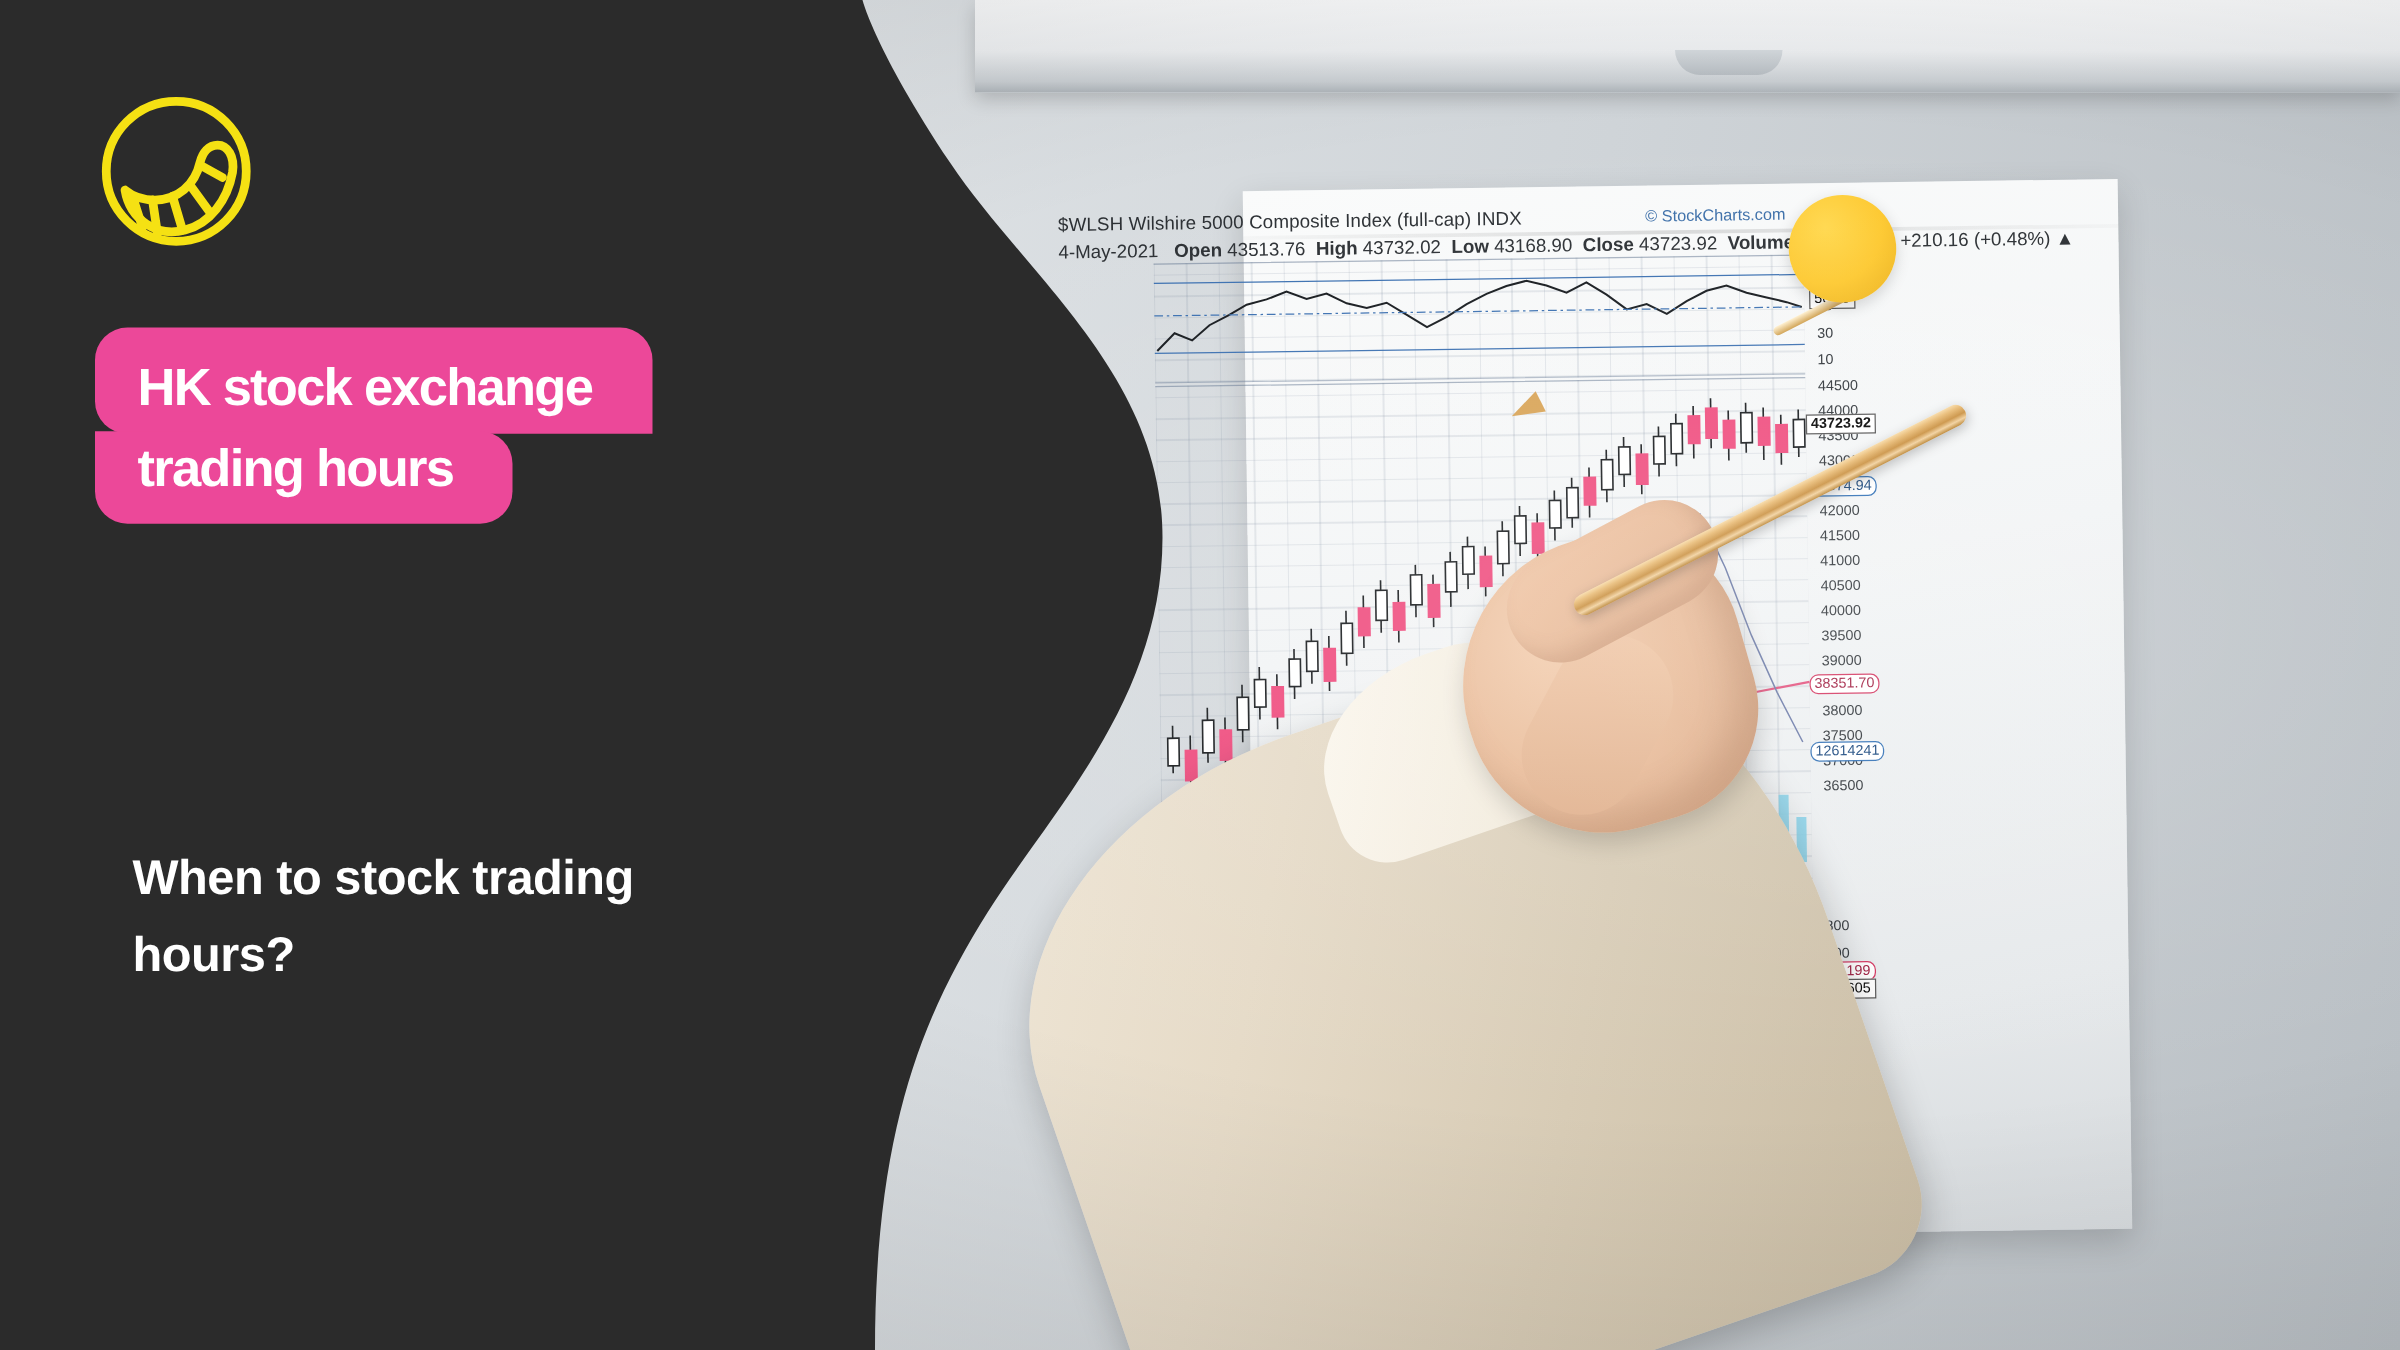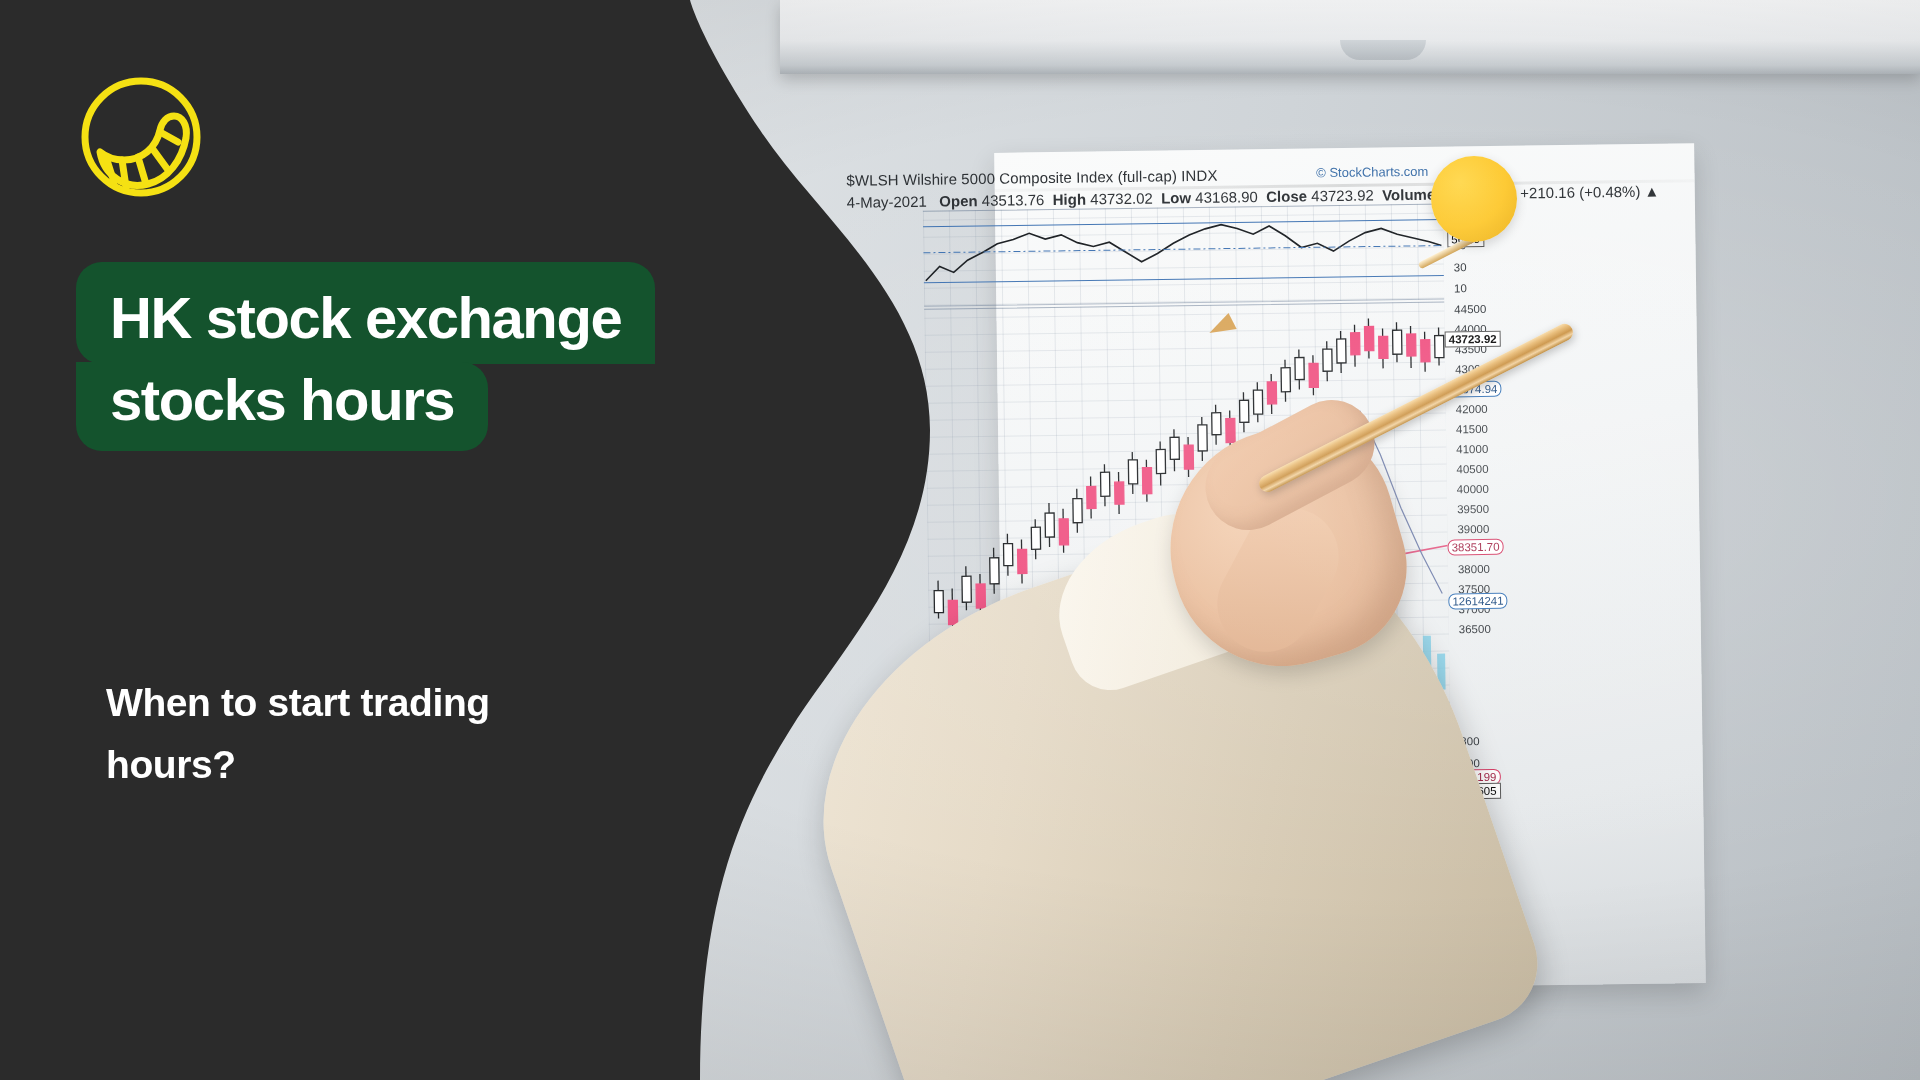--- a/index.html
+++ b/index.html
@@ -89,23 +89,23 @@
   .photo-shade{position:absolute;inset:0;pointer-events:none;
       background:radial-gradient(ellipse at 72% 46%,rgba(255,255,255,.18) 0%,rgba(0,0,0,0) 48%,rgba(0,0,0,.14) 100%);}
 
   
   .dark-panel{position:absolute;left:0;top:0;width:1160px;height:1080px;}
   .dark-panel svg{display:block;}
 
   .logo{position:absolute;left:76px;top:72px;width:130px;height:130px;}
 
   .title-wrap{position:absolute;left:76px;top:262px;width:820px;}
-  .title-line{display:inline-block;background:#14532d;color:#fff;
-      font-weight:bold;font-size:58px;line-height:1.03;letter-spacing:-1.4px;
-      padding:26px 34px 22px 34px;}
+  .title-line{display:inline-block;background:#ec4899;color:#fff;
+      font-weight:bold;font-size:42px;line-height:1.03;letter-spacing:-1.4px;
+      padding:26px 48px 22px 34px;}
   .tl1{border-radius:26px 26px 0 26px;padding-bottom:16px;}
   .tl2{border-radius:0 26px 26px 26px;padding-top:8px;margin-top:-2px;}
 
   .subtitle{position:absolute;left:106px;top:672px;width:640px;color:#fff;
       font-weight:bold;font-size:39px;line-height:1.58;letter-spacing:-.4px;}
 </style>
 </head>
 <body>
 
 <div id="stage">
@@ -454,21 +454,21 @@
       <path d="M30 85 L38 110" stroke="#F5E113" stroke-width="7" stroke-linecap="round"></path>
       <path d="M46 88 L50 115" stroke="#F5E113" stroke-width="7" stroke-linecap="round"></path>
       <path d="M62 85 L70 112" stroke="#F5E113" stroke-width="7" stroke-linecap="round"></path>
       <path d="M76 76 L92 98" stroke="#F5E113" stroke-width="7" stroke-linecap="round"></path>
       <path d="M84 60 L102 70" stroke="#F5E113" stroke-width="7" stroke-linecap="round"></path>
     </svg>
   </div>
 
   <div class="title-wrap">
     <div><span class="title-line tl1">HK stock exchange</span></div>
-    <div><span class="title-line tl2">stocks hours</span></div>
+    <div><span class="title-line tl2">trading hours</span></div>
   </div>
 
   <div class="subtitle">
-    <div>When to start trading</div>
+    <div>When to stock trading</div>
     <div>hours?</div>
   </div>
 
 </div>
 
 </body></html>

